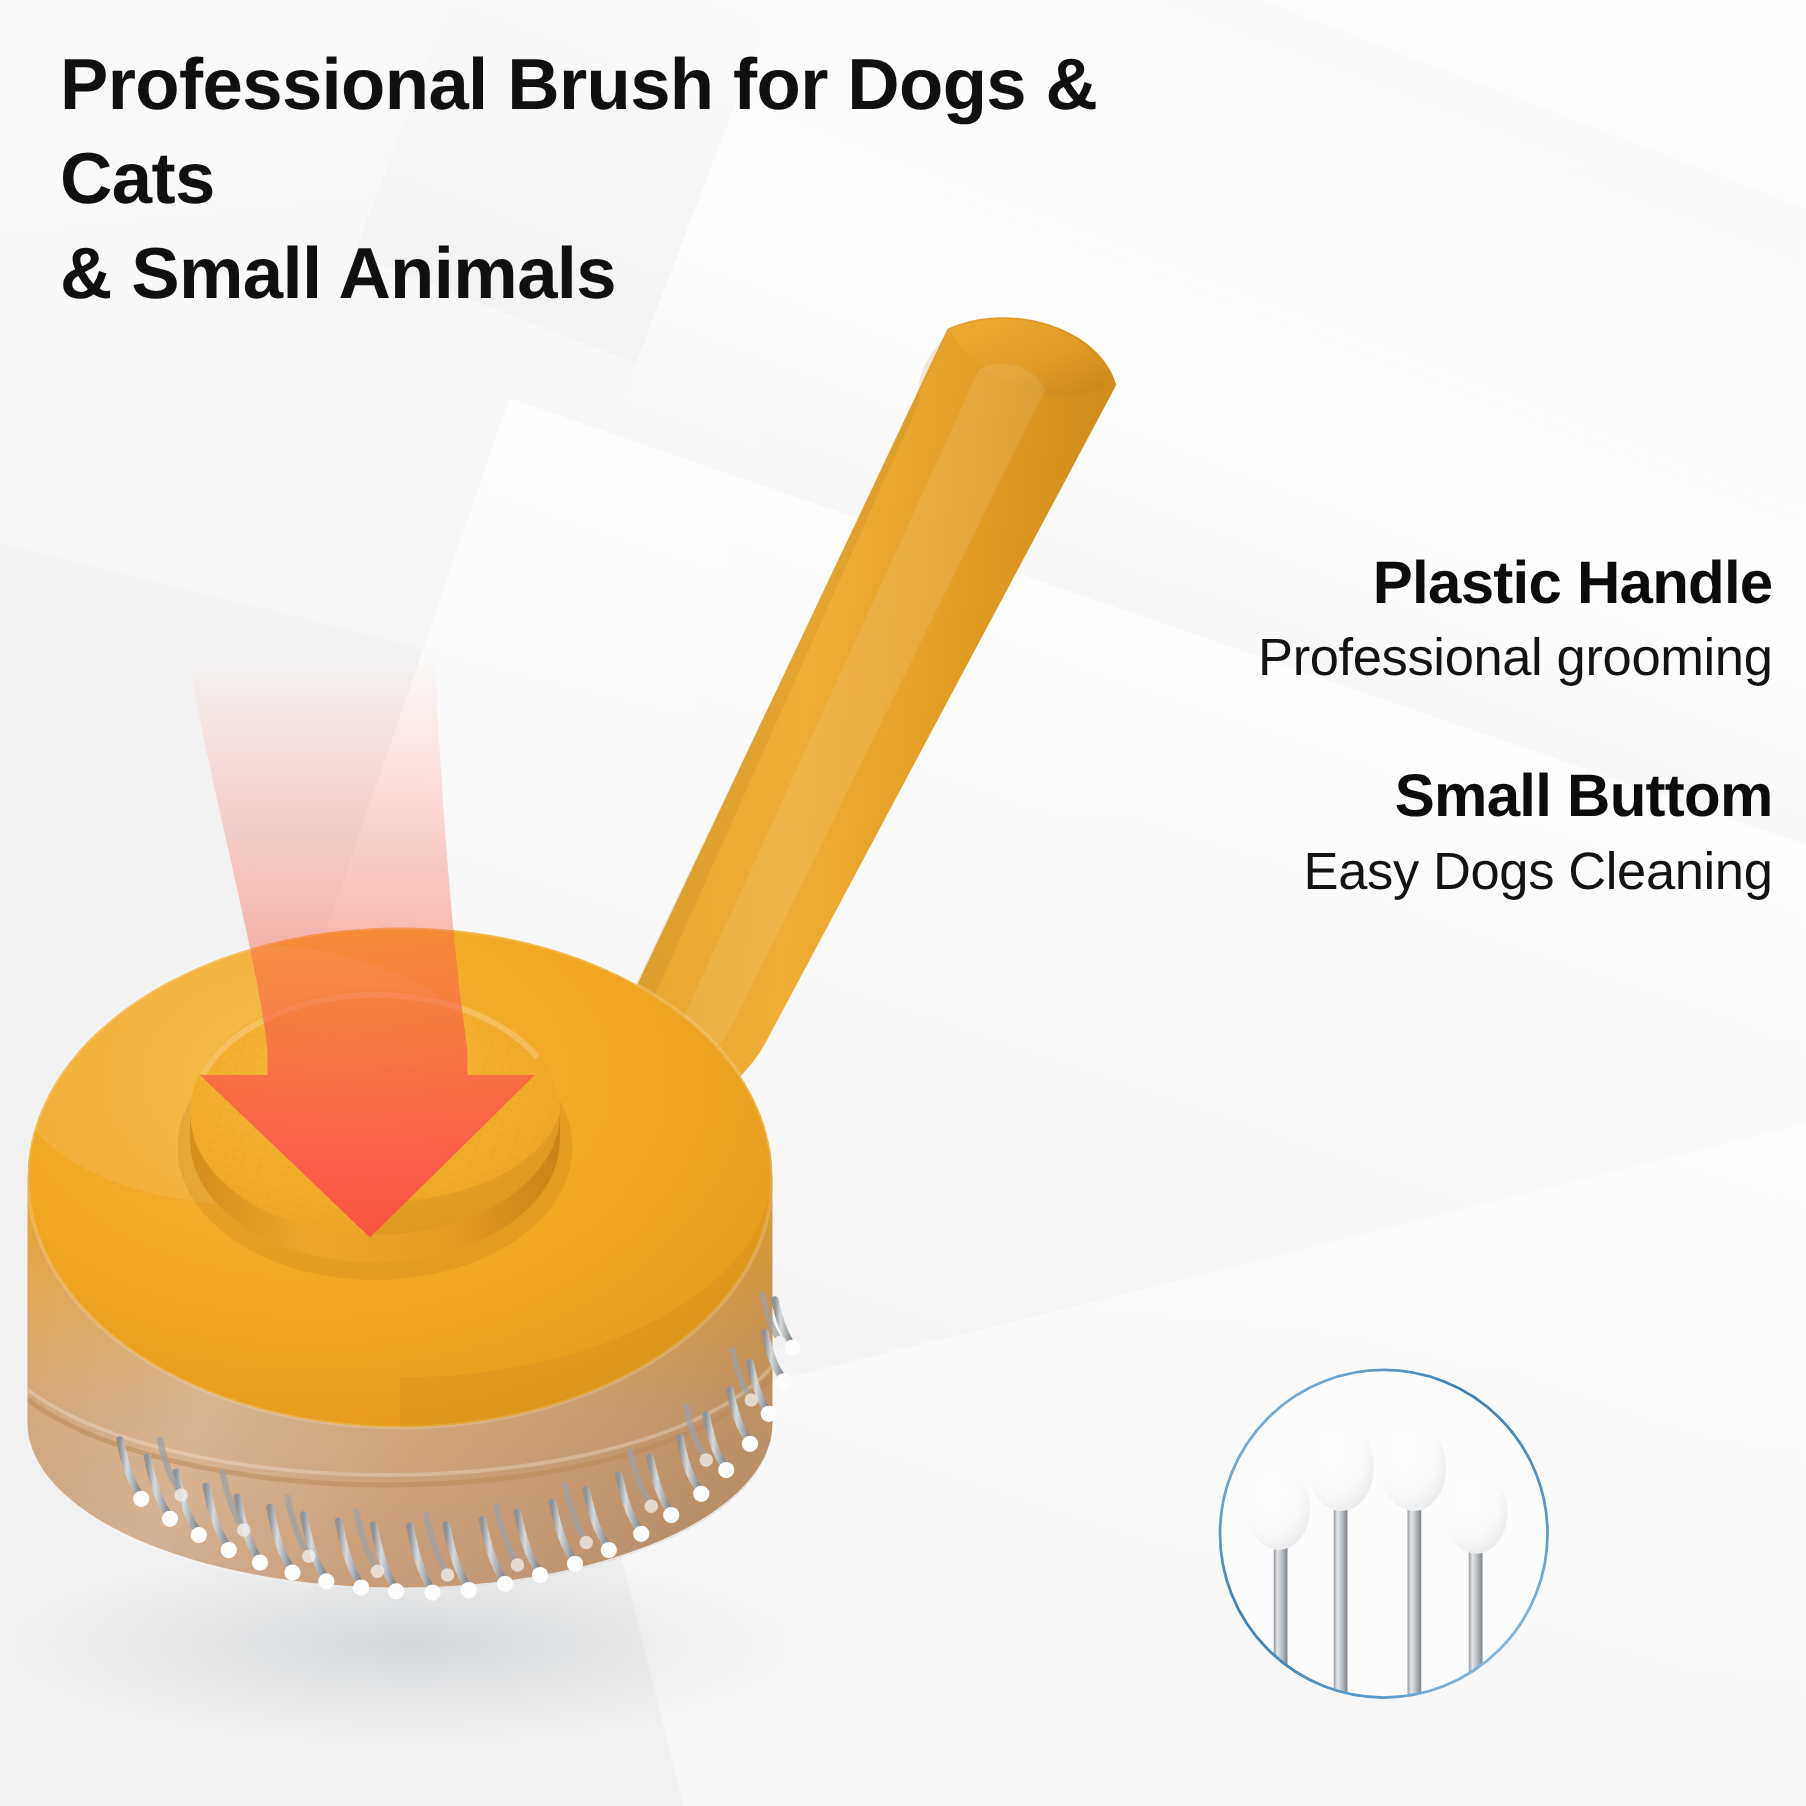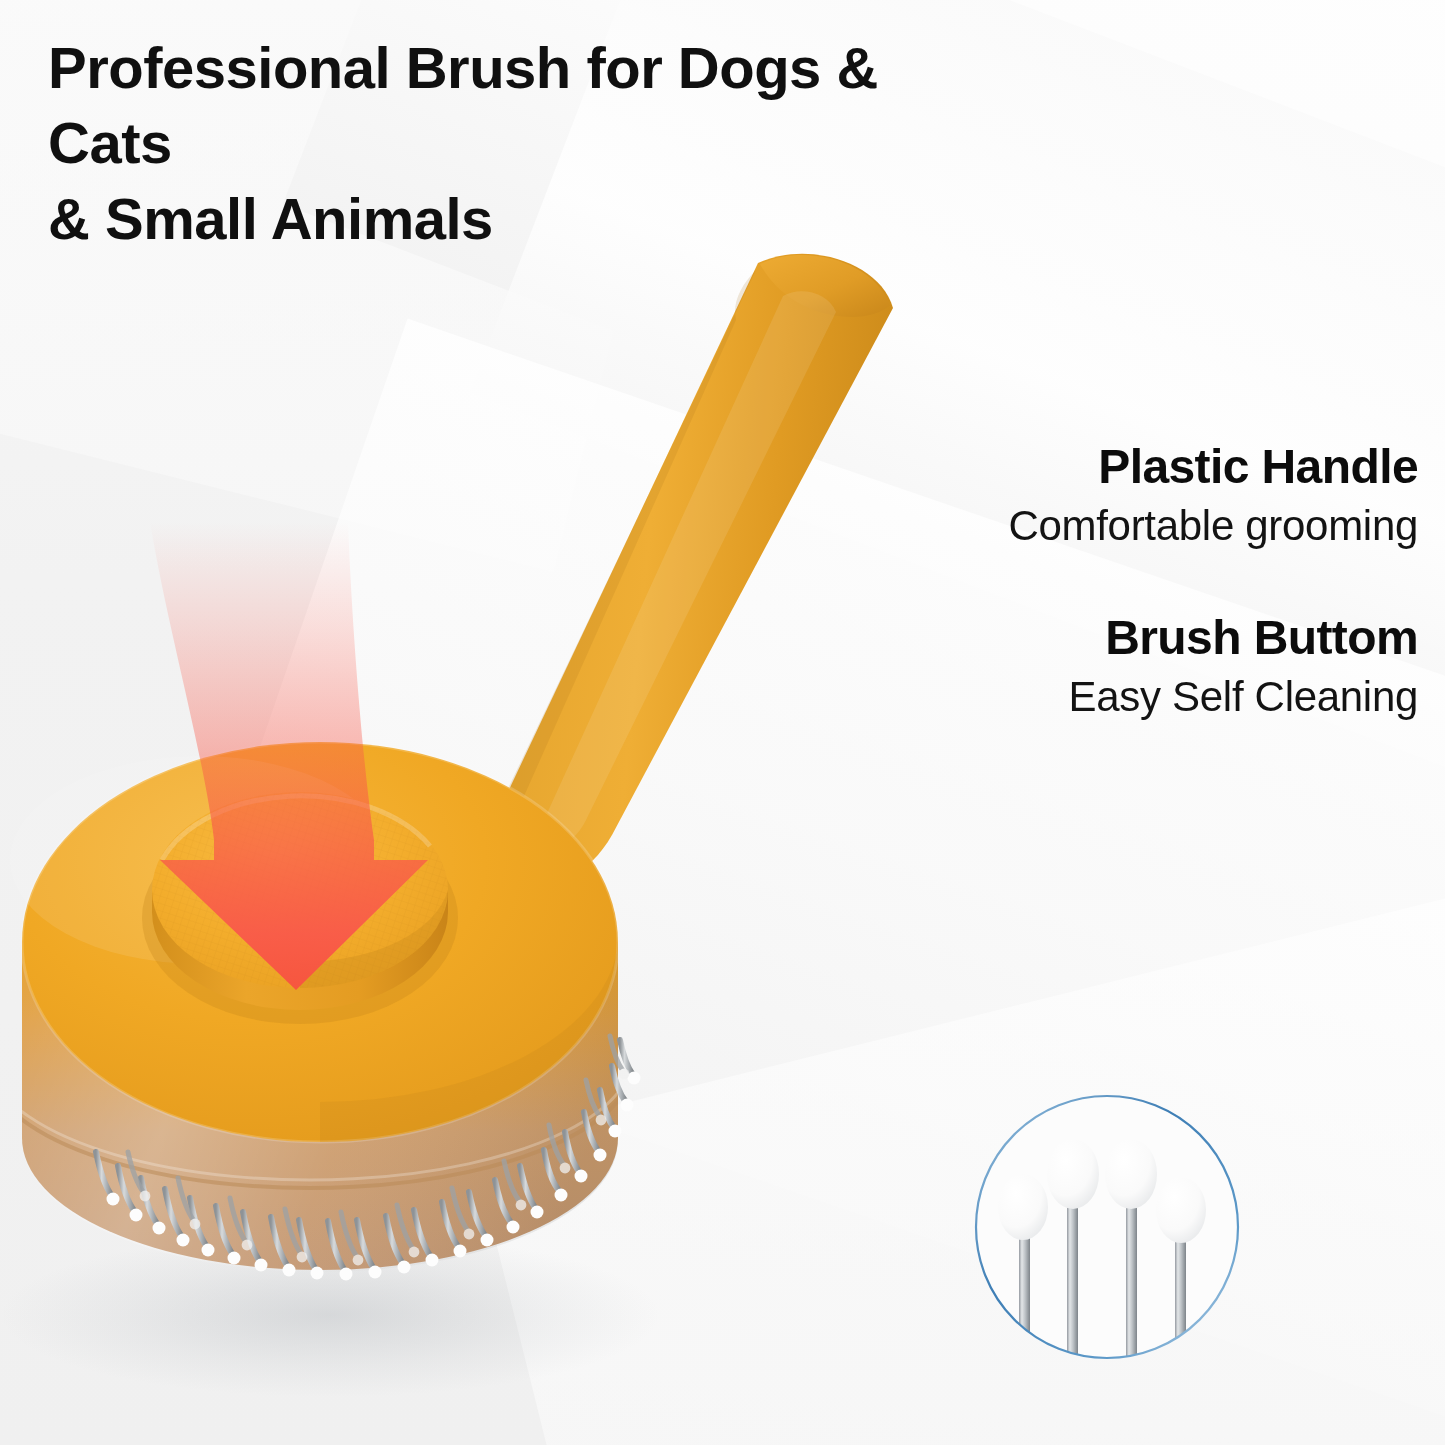--- a/index.html
+++ b/index.html
@@ -372,26 +372,26 @@
                  C 362 556, 352 428, 348 322
                  Z" fill="url(#gArrow)"></path>
       </g>
     </svg>
   </div>
 
   <div class="features">
 
     <div class="feature">
       <div class="feature-title">Plastic Handle</div>
-      <div class="feature-sub">Comfortable grooming</div>
+      <div class="feature-sub">Professional grooming</div>
     </div>
 
     <div class="feature">
-      <div class="feature-title">Brush Buttom</div>
-      <div class="feature-sub">Easy Self Cleaning</div>
+      <div class="feature-title">Small Buttom</div>
+      <div class="feature-sub">Easy Dogs Cleaning</div>
     </div>
 
 
   </div>
 
   <div class="inset">
     <svg viewBox="0 0 288 292" xmlns="http://www.w3.org/2000/svg">
       <defs>
         <linearGradient id="gShaft" x1="0" y1="0" x2="1" y2="0">
           <stop offset="0%" stop-color="#9499A0"></stop>

